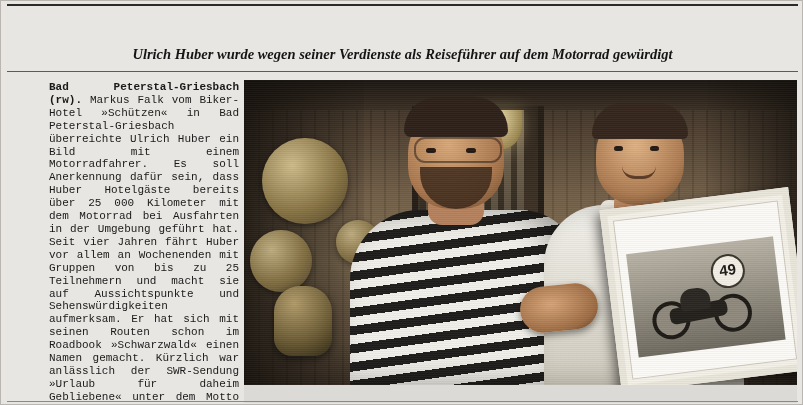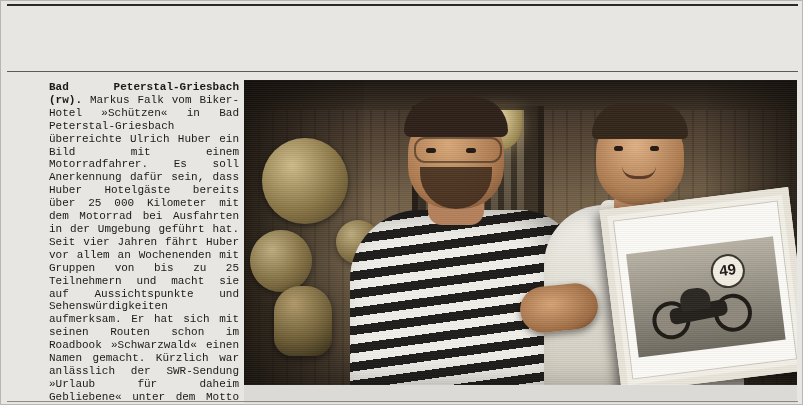--- a/index.html
+++ b/index.html
@@ -340,20 +340,21 @@
   }
 </style>
 </head>
 <body>
 
 <div class="page">
 
   <div class="rule-top"></div>
 
 
+  <div class="subhead">Ulrich Huber wurde wegen seiner Verdienste als Reiseführer auf dem Motorrad gewürdigt</div>
 
   <div class="rule-mid"></div>
 
   <div class="body-col"><span class="lead">Bad Peterstal-Griesbach (rw).</span><span> Markus Falk vom Biker-Hotel »Schützen« in Bad Peterstal-Griesbach überreichte Ulrich Huber ein Bild mit einem Motorradfahrer. Es soll Anerkennung dafür sein, dass Huber Hotelgäste bereits über 25 000 Kilometer mit dem Motorrad bei Ausfahrten in der Umgebung geführt hat. Seit vier Jahren fährt Huber vor allem an Wochenenden mit Gruppen von bis zu 25 Teilnehmern und macht sie auf Aussichtspunkte und Sehenswürdigkeiten aufmerksam. Er hat sich mit seinen Routen schon im Roadbook »Schwarzwald« einen Namen gemacht. Kürzlich war anlässlich der SWR-Sendung »Urlaub für daheim Gebliebene« unter dem Motto »Motorradfahren im Schwarzwald« ein Reporterteam bei Markus Falk.</span></div>
 
   <div class="photo">
     <div class="photo-inner">
       <div class="bg-wall"></div>
       <div class="wood-panel"></div>
       <div class="beam"></div>

